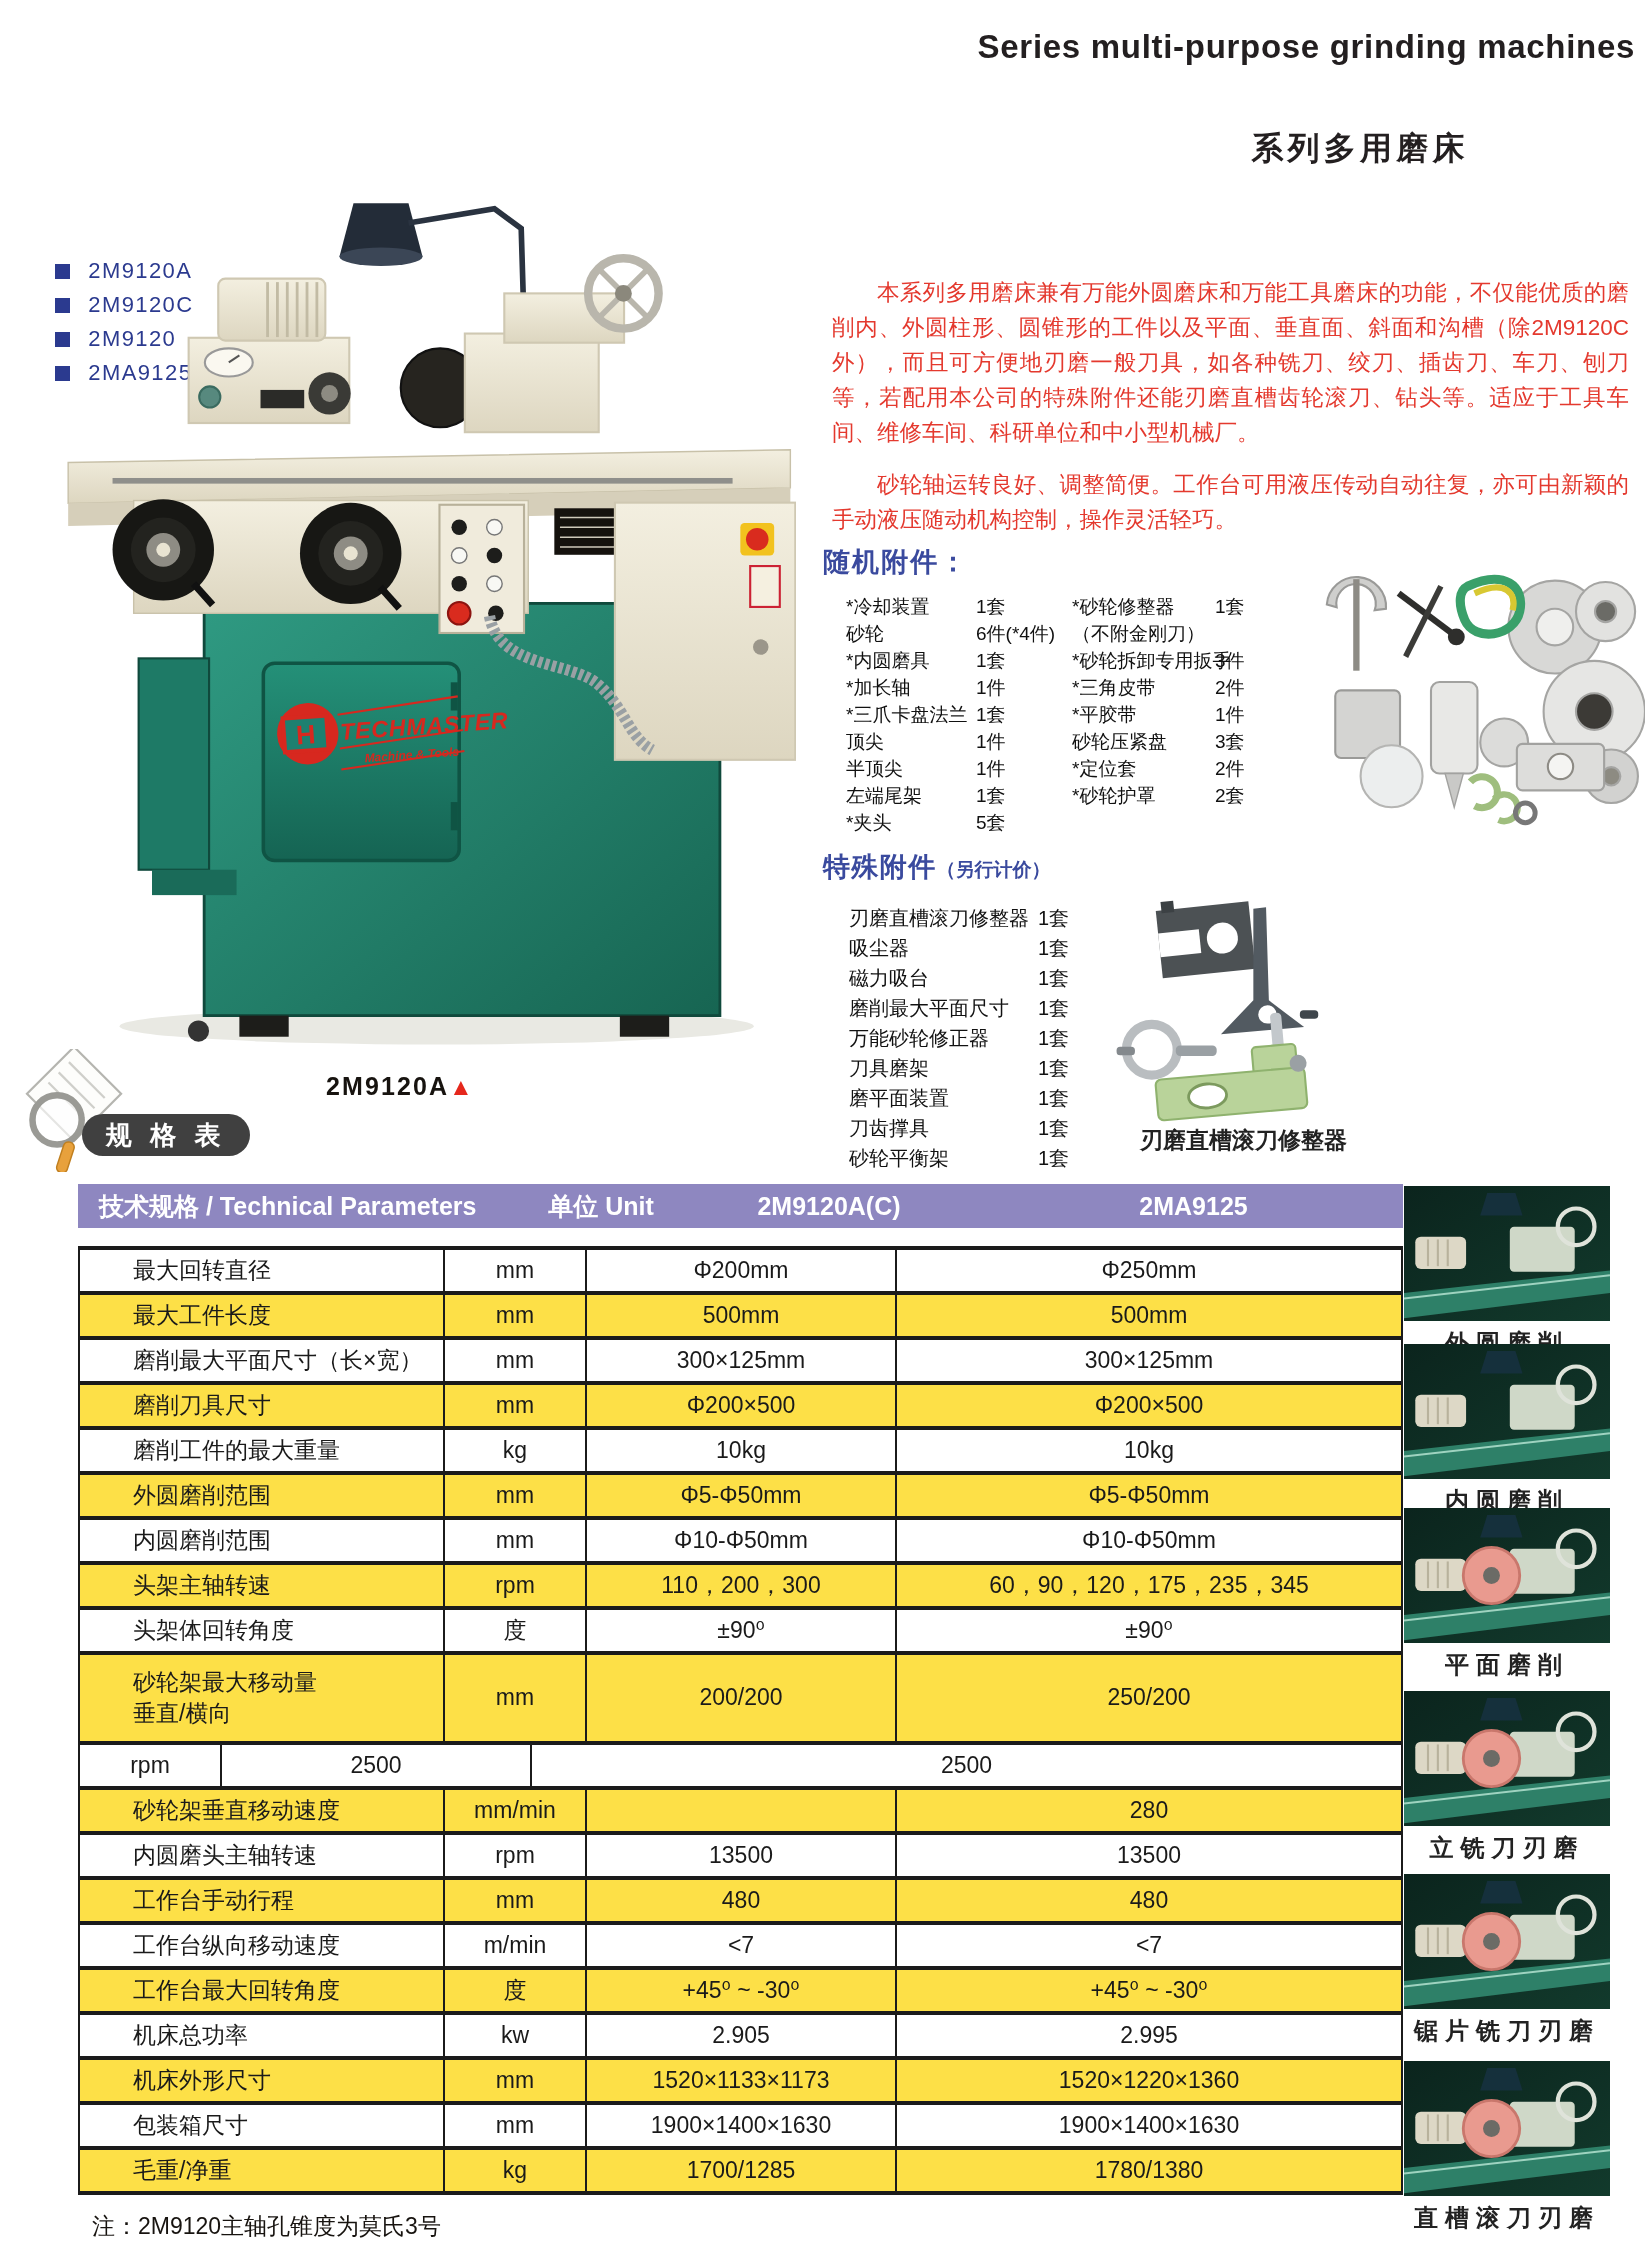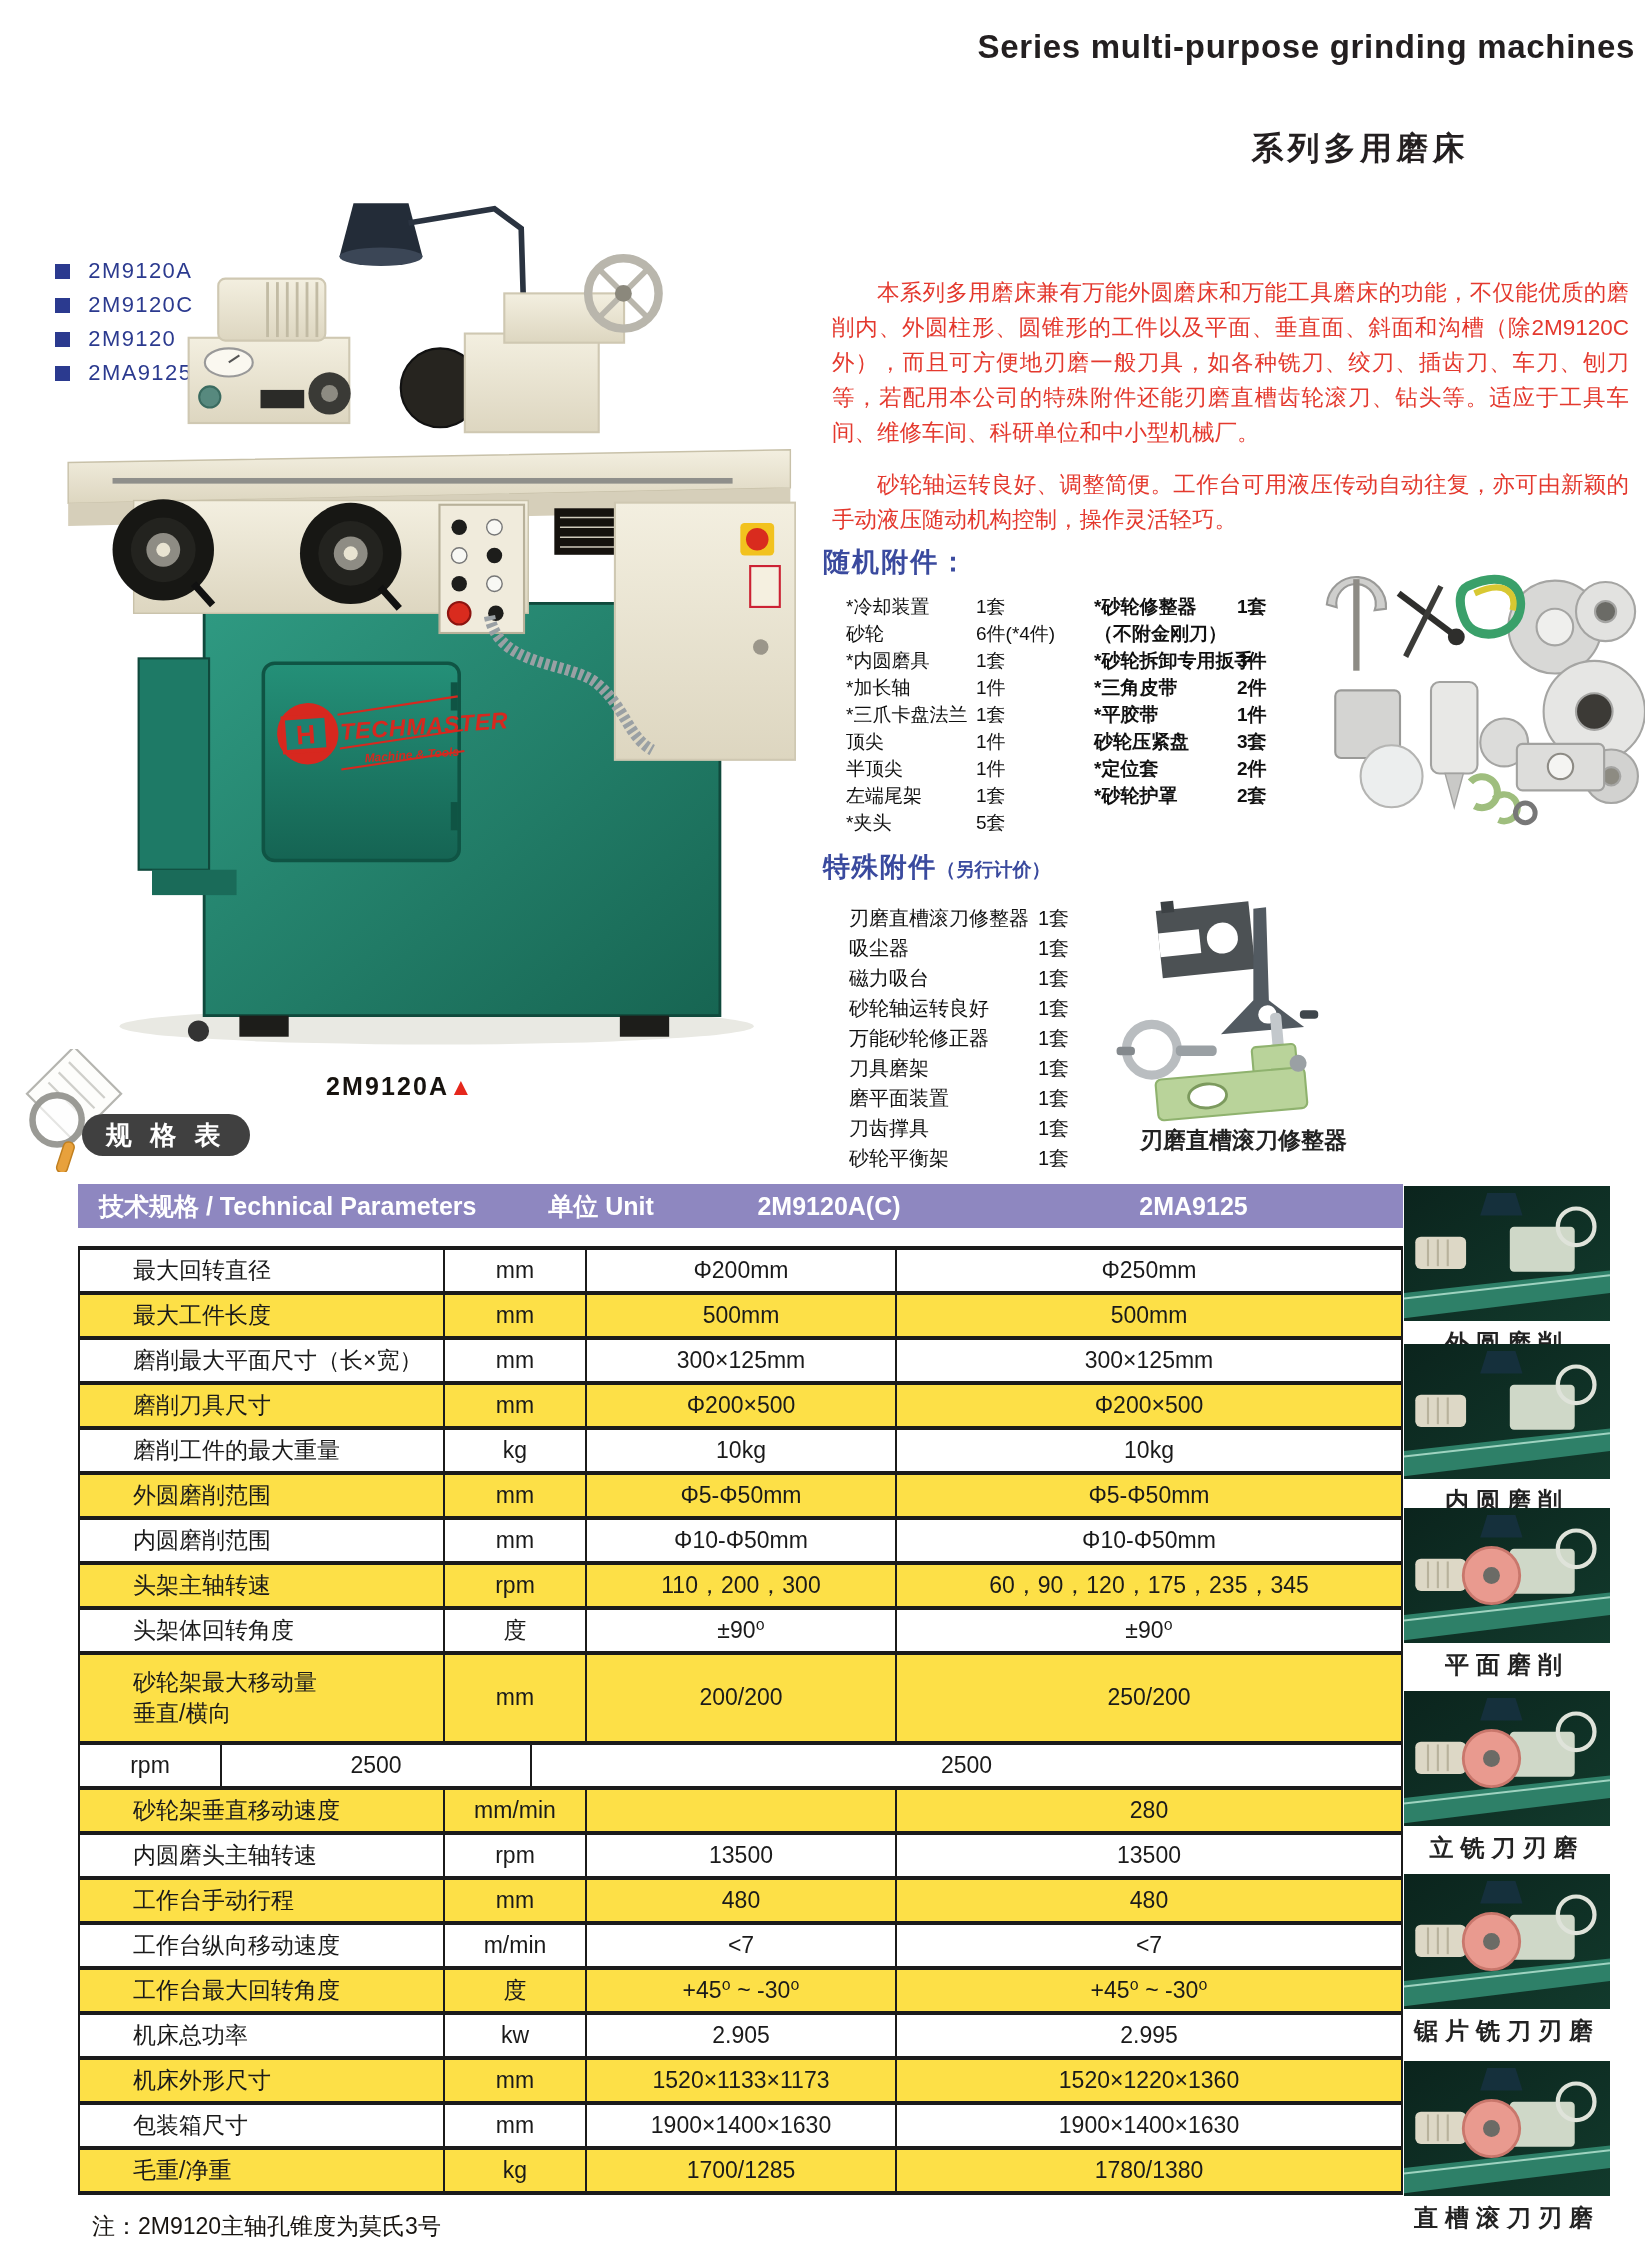--- a/index.html
+++ b/index.html
@@ -27,21 +27,21 @@
   .description{position:absolute;left:815px;top:258px;width:831px;
     font-size:22.5px;line-height:35px;color:#e4392e;text-align:justify;}
   .description p{margin:17px;text-indent:2em;}
 
   
   .std-acc-title{position:absolute;left:823px;top:544px;font-size:27px;font-weight:bold;color:#3a4a9e;letter-spacing:2.1px;}
   .acc-col{position:absolute;top:593px;font-size:19px;color:#111;}
   .acc-col .acc-row{position:relative;height:27px;display:flex;align-items:center;white-space:nowrap;}
   #std-col1{left:846px;width:248px;}
   #std-col1 .qty{position:absolute;left:130px;}
-  #std-col2{left:1094px;width:204px;font-weight:bold;}
+  #std-col2{left:1072px;width:204px;}
   #std-col2 .qty{position:absolute;left:143px;}
 
   .sp-acc-title{position:absolute;left:823px;top:849px;font-size:27px;font-weight:bold;color:#3a4a9e;letter-spacing:1.4px;}
   .sp-acc-title .sub{font-size:19px;font-weight:bold;letter-spacing:0;}
   .sp-acc-list{position:absolute;left:849px;top:903px;font-size:20px;color:#111;}
   .sp-acc-list .acc-row{position:relative;height:30px;display:flex;align-items:center;white-space:nowrap;}
   .sp-acc-list .qty{position:absolute;left:189px;}
 
   .parts-photo{position:absolute;left:1293px;top:544px;width:352px;height:290px;}
   .parts-photo svg,.spparts-photo svg{width:100%;height:100%;display:block;}
@@ -351,21 +351,21 @@
       </div>
       <div class="acc-row">
         <span class="nm">吸尘器</span>
         <span class="qty">1套</span>
       </div>
       <div class="acc-row">
         <span class="nm">磁力吸台</span>
         <span class="qty">1套</span>
       </div>
       <div class="acc-row">
-        <span class="nm">砂轮轴运转良好</span>
+        <span class="nm">磨削最大平面尺寸</span>
         <span class="qty">1套</span>
       </div>
       <div class="acc-row">
         <span class="nm">万能砂轮修正器</span>
         <span class="qty">1套</span>
       </div>
       <div class="acc-row">
         <span class="nm">刀具磨架</span>
         <span class="qty">1套</span>
       </div>

